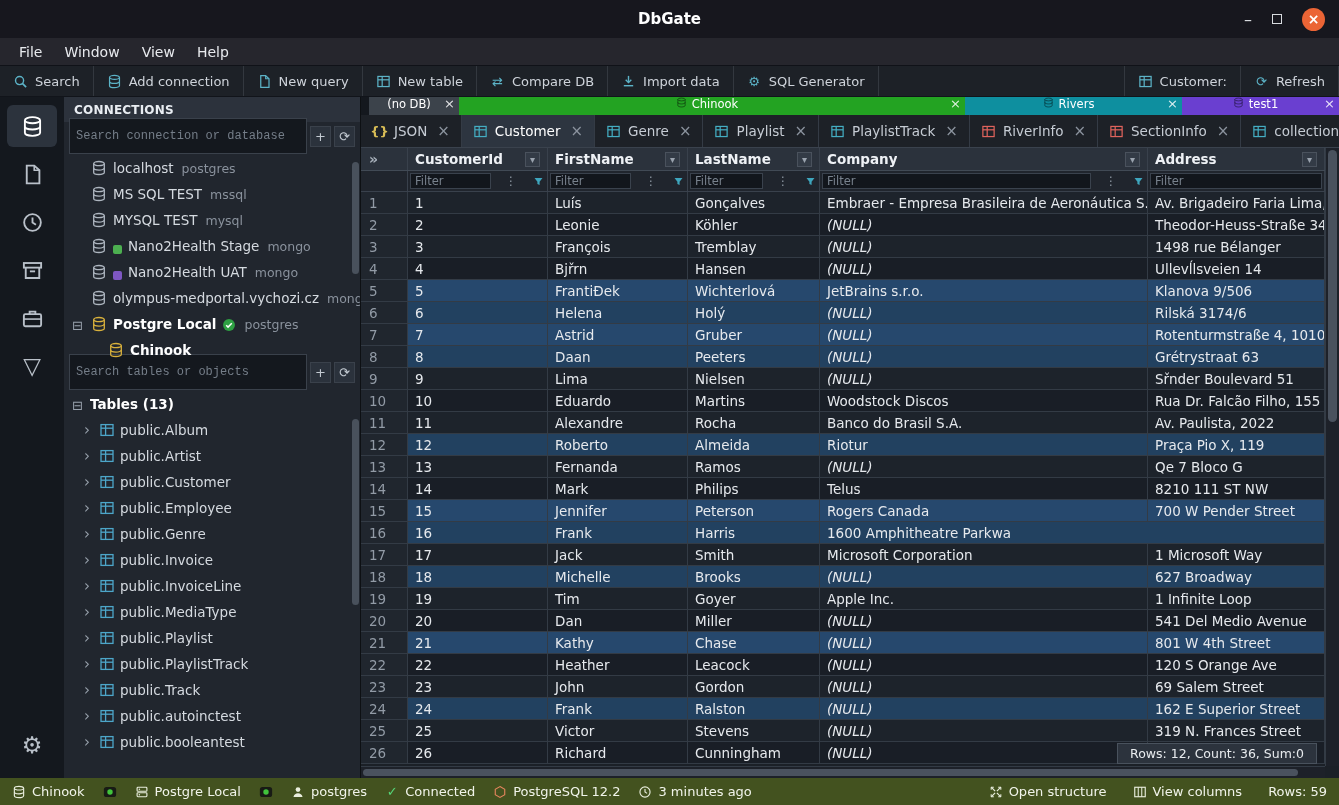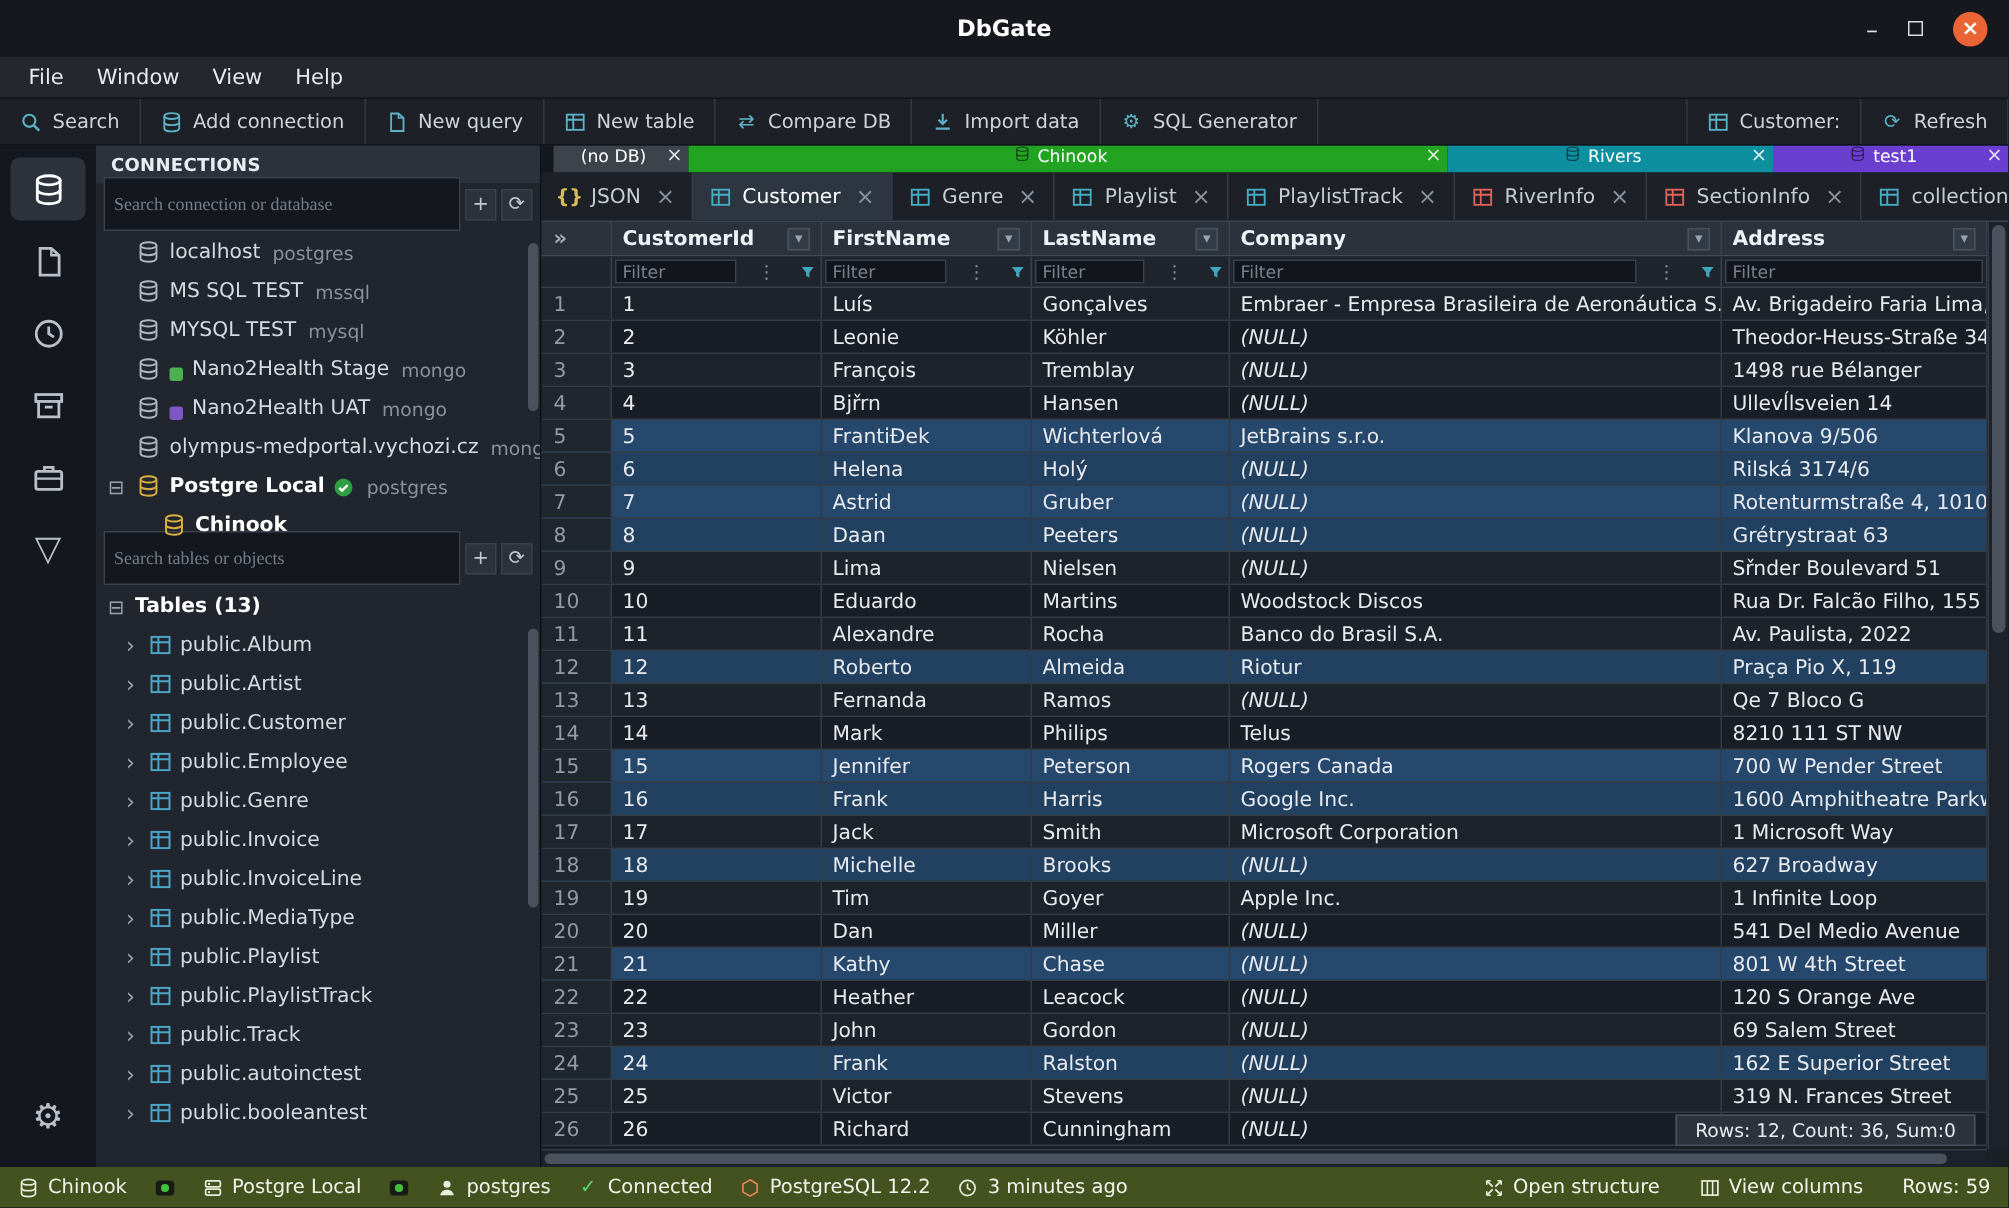--- a/index.html
+++ b/index.html
@@ -25,21 +25,21 @@
 .main{flex:1;display:flex;min-height:0}
 .iconbar{width:64px;background:#14181e;display:flex;flex-direction:column;align-items:center;padding-top:8px;gap:6px;flex:none}
 .ibar-btn{width:50px;height:42px;display:flex;align-items:center;justify-content:center;color:#b9c0c9;border-radius:6px;flex:none}
 .ibar-btn .icon{width:23px;height:23px}
 .ibar-btn .tglyph{font-size:23px}
 .ibar-btn.active{background:#2c333d;color:#fff}
 .ibar-btn.bottom{margin-top:auto;margin-bottom:12px}
 .sidebar{width:297px;background:#21262e;border-right:1px solid #0d1013;display:flex;flex-direction:column;flex:none;overflow:hidden}
 .section-header{height:25px;background:#2c323c;color:#e9edf2;font-size:12px;font-weight:bold;display:flex;align-items:center;padding:0 10px;flex:none;letter-spacing:.2px}
 .search-row{height:28px;display:flex;align-items:center;gap:3px;padding:3px 5px;flex:none}
-.search-input{flex:1;height:21px;background:#14181e;border:1px solid #3a414b;color:#dfe3e8;font-size:12px;padding:17px 6px;font-family:Liberation Serif, serif;min-width:0}
+.search-input{flex:1;height:21px;background:#14181e;border:1px solid #3a414b;color:#dfe3e8;font-size:12px;padding:17px 6px;font-family:Liberation Mono, monospace;min-width:0}
 .search-input::placeholder{color:#757e89}
 .sq-btn{width:21px;height:21px;background:#2b323c;border:1px solid #3a414b;color:#c3cad2;display:inline-flex;align-items:center;justify-content:center;font-size:13px;flex:none}
 .tree{flex:none;position:relative}
 .tree.grow{flex:1;min-height:0;overflow:hidden}
 .tree-row{height:26px;display:flex;align-items:flex-end;gap:6px;padding-left:27px;white-space:nowrap;overflow:hidden}
 .tree-row.expandable{padding-left:8px}
 .tree-row.child{padding-left:44px}
 .tree-row.titem{padding-left:20px;gap:5px}
 .tree-row.group{padding-left:8px;gap:5px}
 .expander{color:#98a1ac;font-size:13px;width:13px;flex:none;line-height:1}
@@ -850,21 +850,20 @@
               <div class="gcell col1" data-name="cell-firstname">Jennifer</div>
               <div class="gcell col2" data-name="cell-lastname">Peterson</div>
               <div class="gcell col3" data-name="cell-company">Rogers Canada</div>
               <div class="gcell col4" data-name="cell-address">700 W Pender Street</div>
             </div>
             <div class="grid-row sel alt" data-name="table-row">
               <div class="gcell rownum" data-name="row-number">16</div>
               <div class="gcell col0 cell-num" data-name="cell-customerid">16</div>
               <div class="gcell col1" data-name="cell-firstname">Frank</div>
               <div class="gcell col2" data-name="cell-lastname">Harris</div>
-              <div class="gcell col3" data-name="cell-company">Google Inc.</div>
               <div class="gcell col4" data-name="cell-address">1600 Amphitheatre Parkwa</div>
             </div>
             <div class="grid-row" data-name="table-row">
               <div class="gcell rownum" data-name="row-number">17</div>
               <div class="gcell col0 cell-num" data-name="cell-customerid">17</div>
               <div class="gcell col1" data-name="cell-firstname">Jack</div>
               <div class="gcell col2" data-name="cell-lastname">Smith</div>
               <div class="gcell col3" data-name="cell-company">Microsoft Corporation</div>
               <div class="gcell col4" data-name="cell-address">1 Microsoft Way</div>
             </div>

